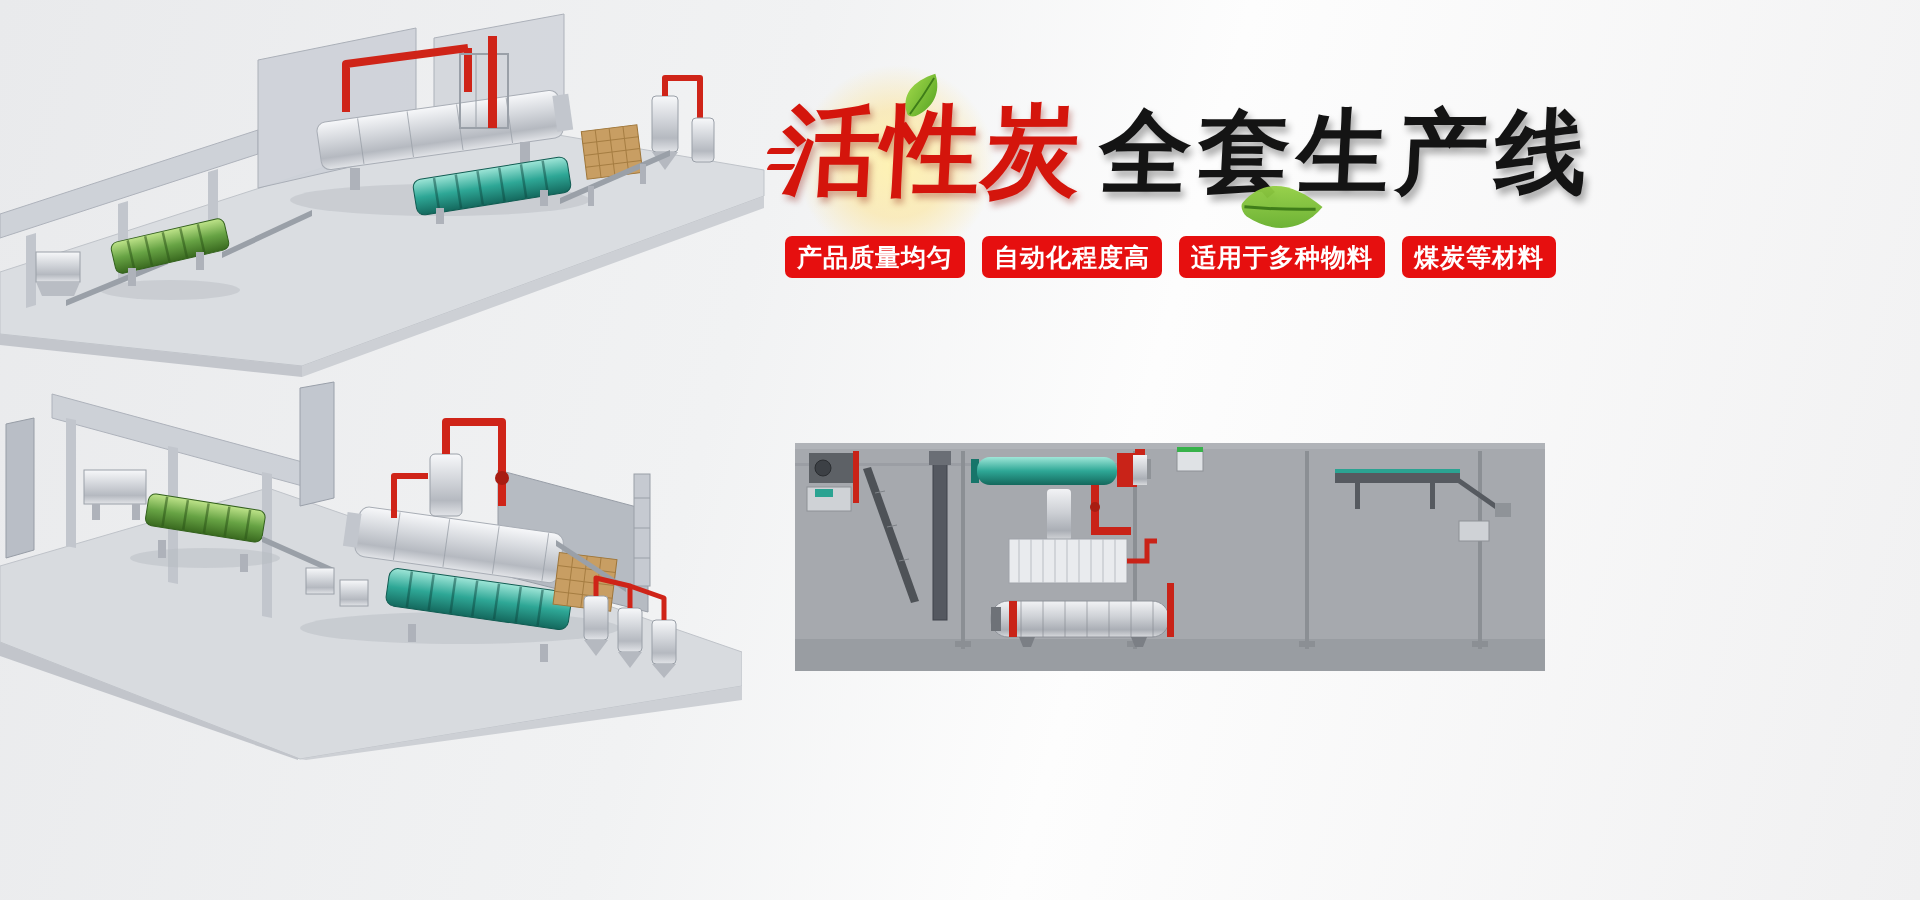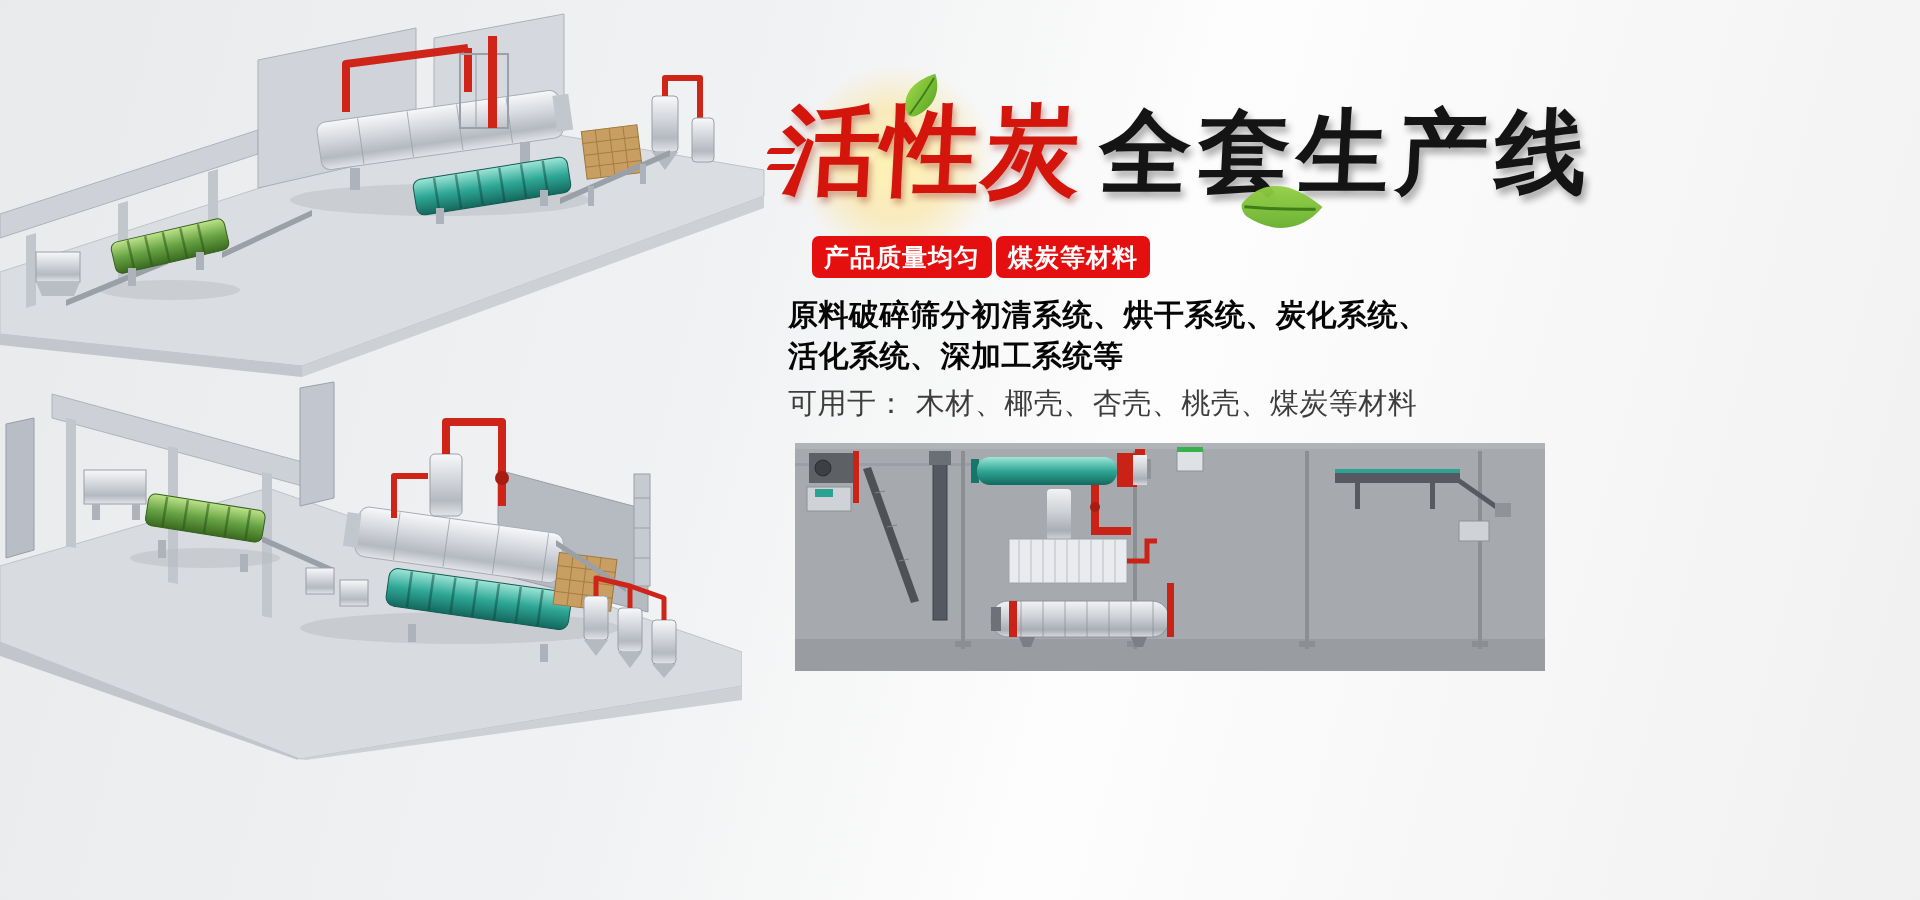--- a/index.html
+++ b/index.html
@@ -35,21 +35,21 @@
     position:relative; z-index:2; display:inline-block; transform:skewX(-3deg); margin-left:12px;
     font-size:92px; font-weight:900; letter-spacing:7px;
     color:var(--title-black,#141414);
     text-shadow:4px 6px 7px rgba(0,0,0,.32);
   }
   .leaf { position:absolute; z-index:3; }
   .leaf-1 { left:118px; top:-10px; transform:rotate(-18deg); }
   .leaf-2 { left:462px; top:90px; transform:rotate(40deg); }
 
   
-  .badges { position:absolute; left:812px; top:236px; display:flex; gap:4px; z-index:4; }
+  .badges { position:absolute; left:785px; top:236px; display:flex; gap:17px; z-index:4; }
   .badge {
     display:inline-flex; align-items:center; height:42px; padding:0 12px;
     background:var(--badge-red,#e60f0f); color:var(--badge-text,#ffffff);
     font-size:25px; font-weight:700; letter-spacing:1px; border-radius:7px;
   }
 
   
   .desc { position:absolute; left:788px; top:294px; z-index:4; }
   .desc .sys { font-size:30px; font-weight:700; color:#060606; line-height:41px; letter-spacing:.5px; }
   .desc .mat { font-size:29px; font-weight:400; color:#3d3d3d; margin-top:8px; letter-spacing:.5px; }
@@ -321,28 +321,25 @@
             <stop offset="1" stop-color="#4f9e1f"></stop>
           </linearGradient>
         </defs>
       <path d="M2,26 C2,10 14,2 34,2 C34,18 24,28 8,30 C5,30 2,28 2,26 Z" fill="url(#leafG2)" opacity=".95"></path>
       <path d="M4,27 C14,20 24,12 32,5" stroke="#3f7d19" stroke-width="1.5" fill="none"></path>
     </svg>
   </div>
 
   <div class="badges">
     <span class="badge">产品质量均匀</span>
+    <span class="badge">自动化程度高</span>
+    <span class="badge">适用于多种物料</span>
     <span class="badge">煤炭等材料</span>
   </div>
 
-  <div class="desc">
-    <p class="sys">原料破碎筛分初清系统、烘干系统、炭化系统、</p>
-    <p class="sys">活化系统、深加工系统等</p>
-    <p class="mat">可用于： 木材、椰壳、杏壳、桃壳、煤炭等材料</p>
-  </div>
 
   <div class="panorama">
     <svg width="750" height="228" viewBox="0 0 750 228">
       <defs>
         <linearGradient id="mtlP" x1="0" y1="0" x2="0" y2="1">
           <stop offset="0" stop-color="#f2f3f5"></stop>
             <stop offset=".45" stop-color="#cdd0d5"></stop>
           <stop offset=".8" stop-color="#aaaeb5"></stop>
             <stop offset="1" stop-color="#d8dadd"></stop>
         </linearGradient>

